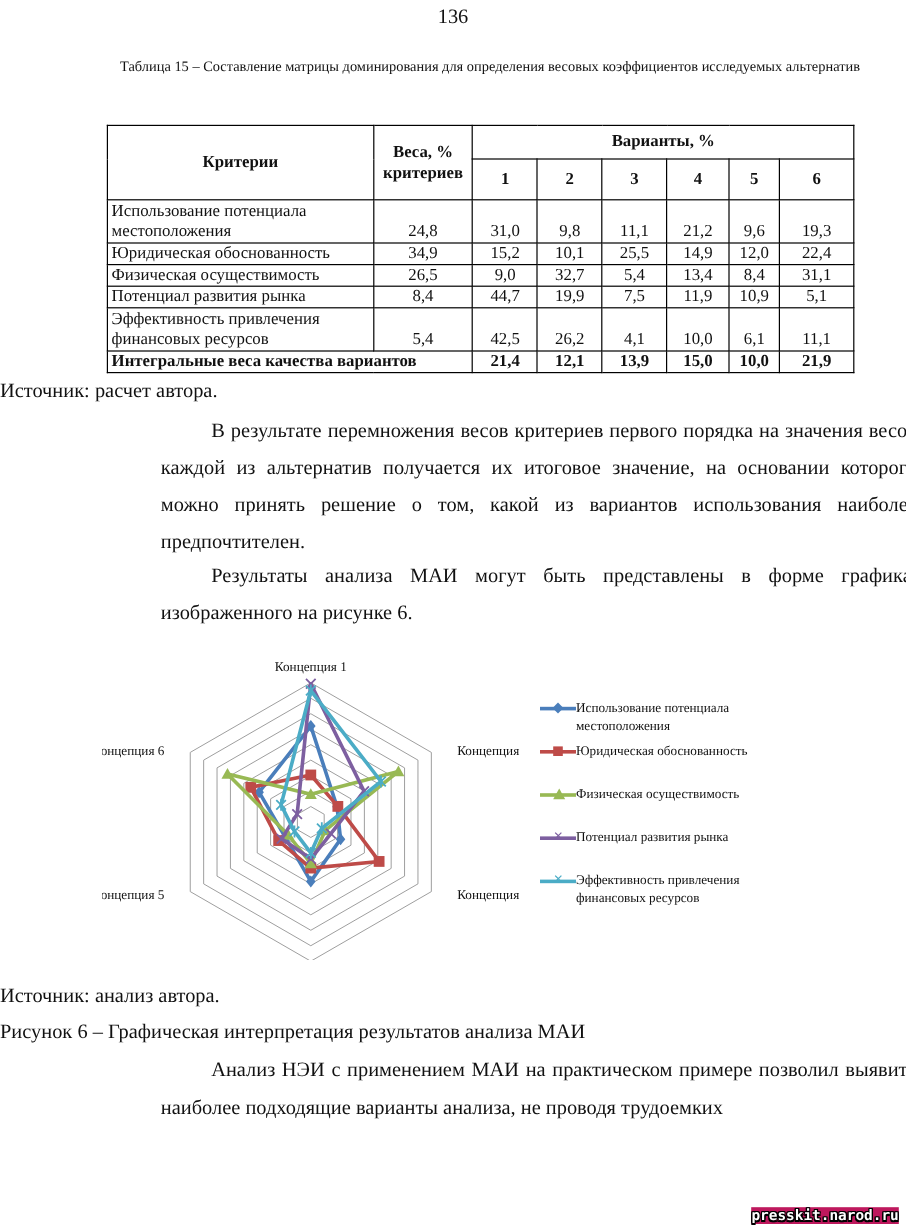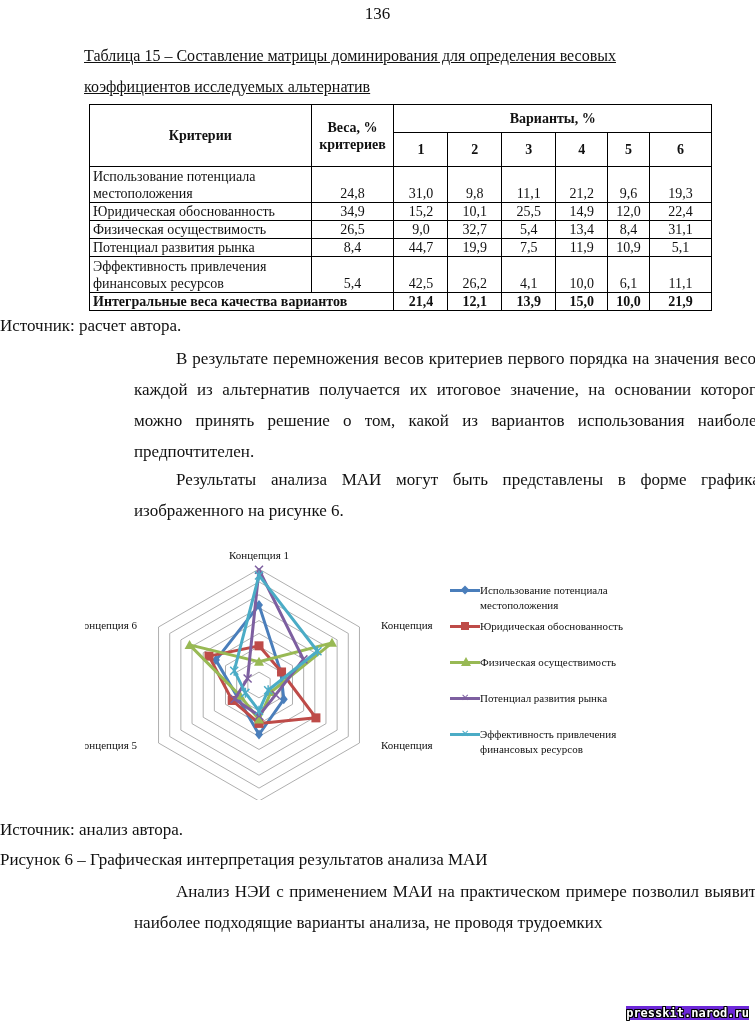--- a/index.html
+++ b/index.html
@@ -1,34 +1,34 @@
 <!DOCTYPE html>
 <html><head>
 <meta charset="utf-8">
 <style>
   html,body{margin:0;padding:0;background:#fff;}
   body{width:755px;height:1026px;position:relative;overflow:hidden;font-family:"Liberation Serif","DejaVu Serif",serif;color:#111;}
   .abs{position:absolute;}
   .pagenum{left:0;width:755px;top:4px;text-align:center;font-size:17px;}
-  .caption{left:84px;width:630px;font-size:16px;line-height:31px;top:40px;text-decoration:underline;}
+  .caption{left:100px;width:630px;font-size:12px;line-height:31px;top:40px;}
   table.mtx{position:absolute;left:89px;top:104px;width:623px;border-collapse:collapse;font-size:14px;}
   table.mtx td, table.mtx th{border:1px solid #000;padding:0 3px;vertical-align:bottom;}
   table.mtx th{font-weight:bold;vertical-align:middle;text-align:center;}
   table.mtx td.num{text-align:center;}
   table.mtx td.crit{text-align:left;line-height:17px;}
   table.mtx tr.total td{font-weight:bold;}
   .para{left:90px;width:630px;font-size:17px;line-height:31px;text-align:justify;}
   .indent{text-indent:42px;margin-left:44px;}
   .src{font-size:17px;left:0;width:755px;}
   .legend{left:450px;top:583px;width:200px;font-size:11px;line-height:15px;}
   .leg-item{display:flex;align-items:flex-start;margin-bottom:0;position:absolute;left:0;}
   .leg-swatch{width:30px;height:10px;position:relative;flex:none;margin-top:2px;}
   .leg-swatch .ln{position:absolute;left:0;right:0;top:4px;height:3px;}
   .leg-swatch .mk{position:absolute;left:11px;top:1px;width:8px;height:8px;}
-  .watermark{right:6px;bottom:6px;font-family:"DejaVu Sans Mono",monospace;font-weight:bold;font-size:12px;color:#fff;background:#6d28d9;text-shadow:-1px -1px 0 #000,1px -1px 0 #000,-1px 1px 0 #000,1px 1px 0 #000,0 1px 0 #000,1px 0 0 #000,0 -1px 0 #000,-1px 0 0 #000;}
+  .watermark{right:6px;bottom:6px;font-family:"DejaVu Sans Mono",monospace;font-weight:bold;font-size:12px;color:#fff;background:#be185d;text-shadow:-1px -1px 0 #000,1px -1px 0 #000,-1px 1px 0 #000,1px 1px 0 #000,0 1px 0 #000,1px 0 0 #000,0 -1px 0 #000,-1px 0 0 #000;}
 </style>
 </head>
 <body>
 
 <div class="abs pagenum">136</div>
 <div class="abs caption">Таблица 15 – Составление матрицы доминирования для определения весовых коэффициентов исследуемых альтернатив</div>
 
 <table class="mtx">
   <colgroup>
     <col style="width:222px">

